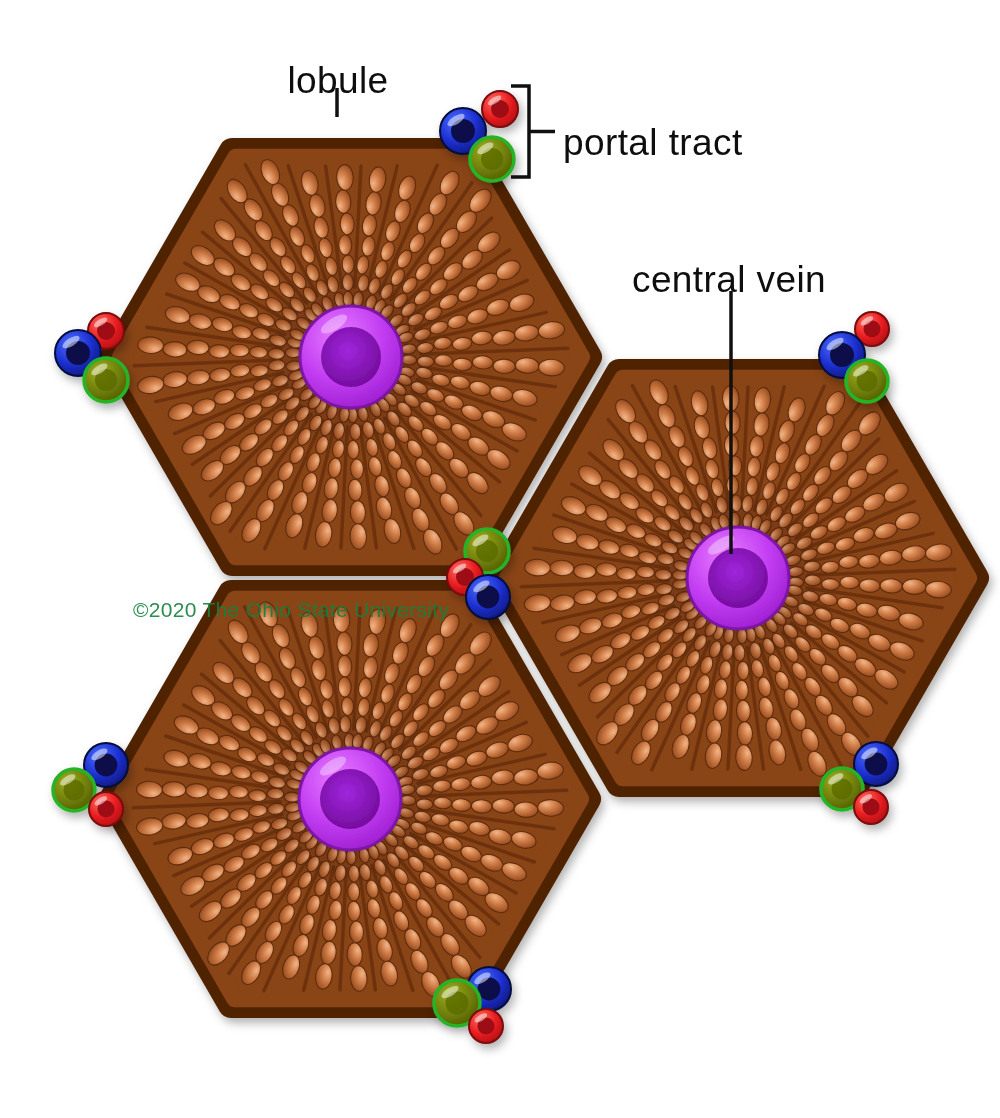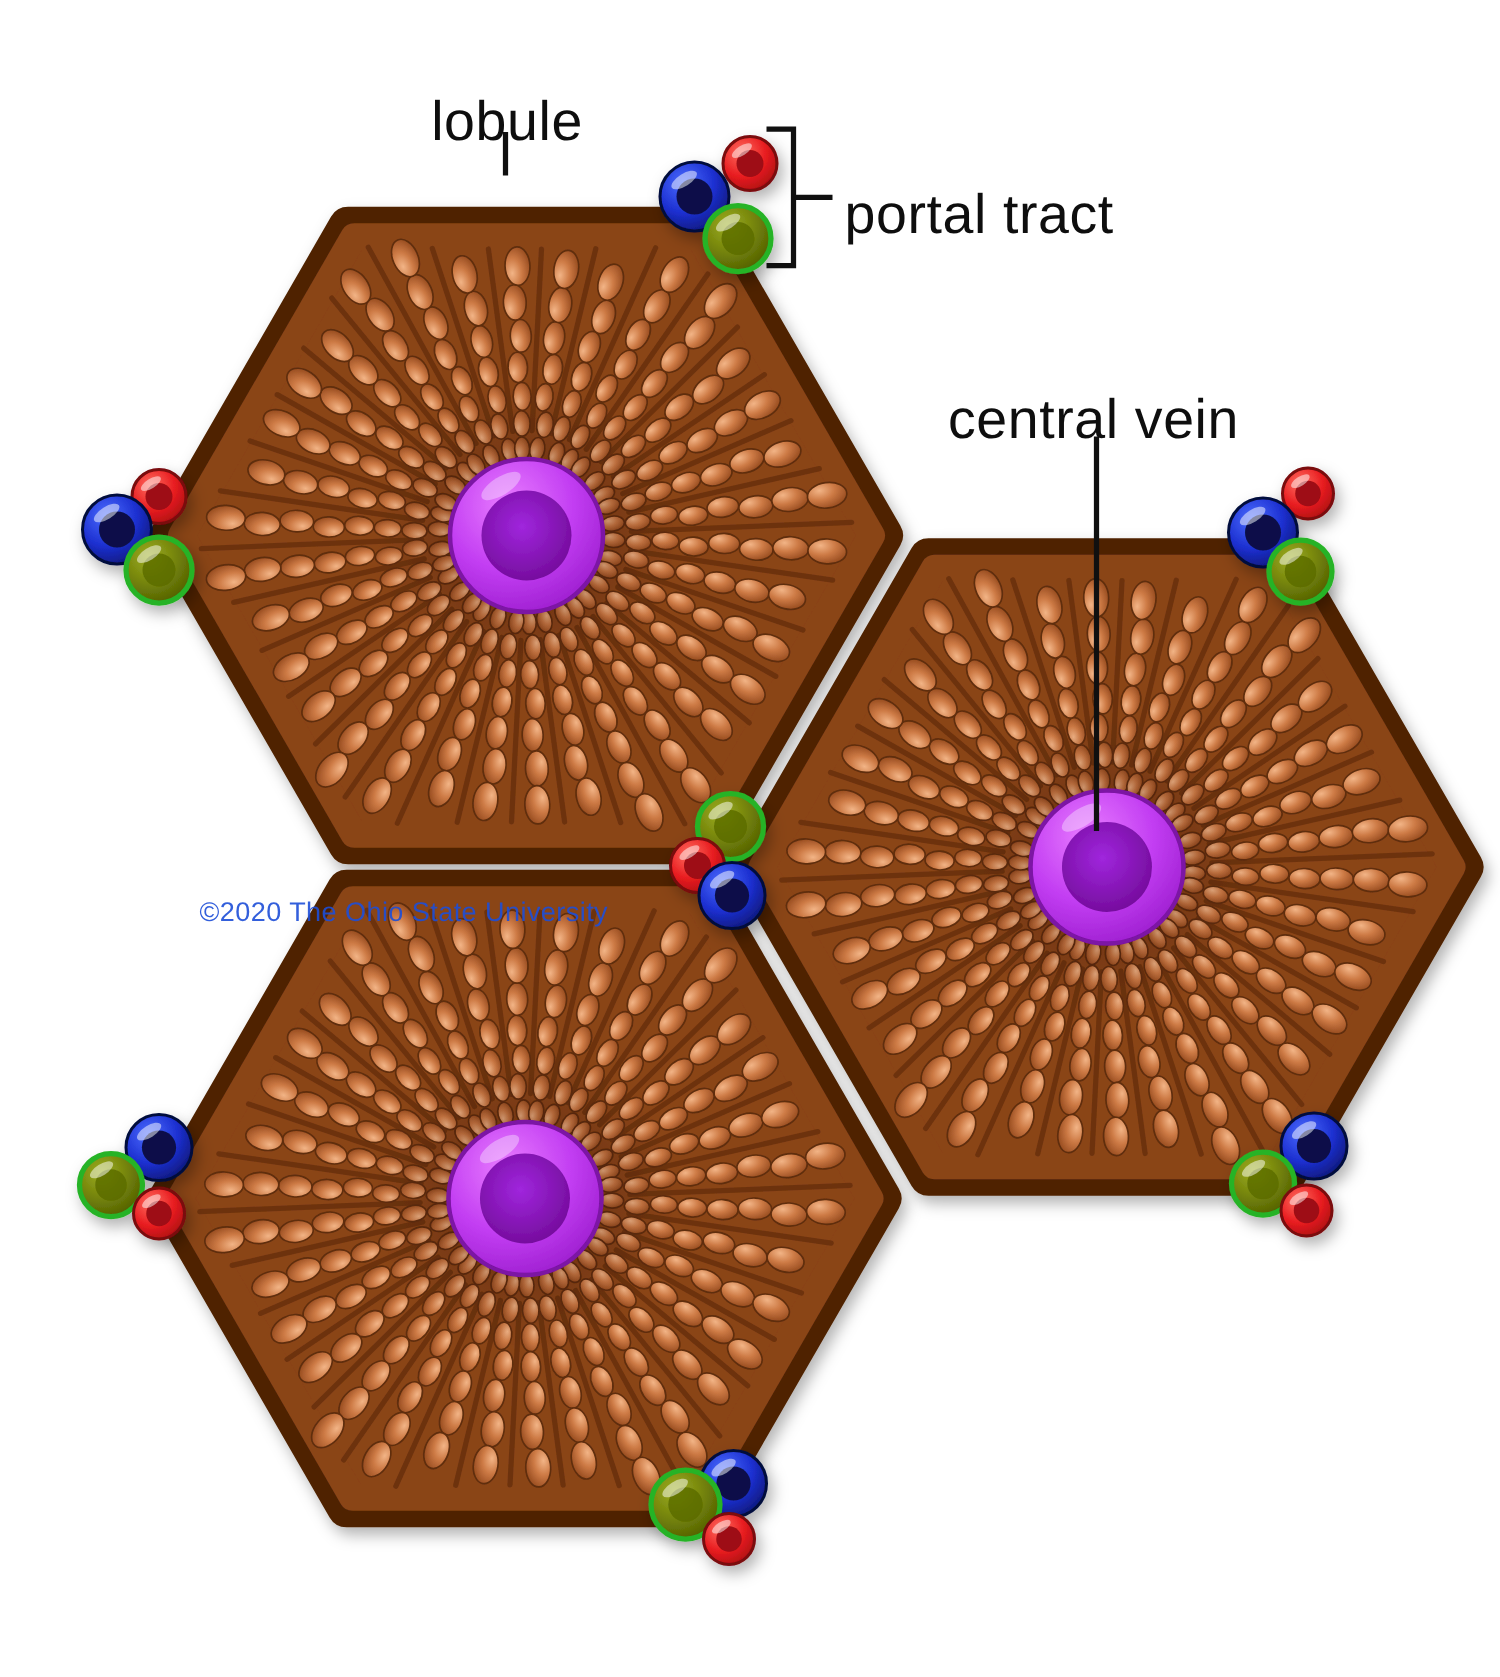--- a/index.html
+++ b/index.html
@@ -18,22 +18,22 @@
     font-size: 37px;
     font-weight: 400;
     color: #0e0e0e;
     letter-spacing: 0.4px;
     white-space: nowrap;
     line-height: 1;
     margin-top: 12px;
   }
   .watermark {
     position: absolute;
-    font-size: 18px;
-    color: #1d4ed8;
+    font-size: 21px;
+    color: #15803d;
     opacity: 0.9;
     letter-spacing: 0.3px;
     white-space: nowrap;
     line-height: 1;
   }
 </style>
 </head>
 <body>
 
 <div class="stage">

